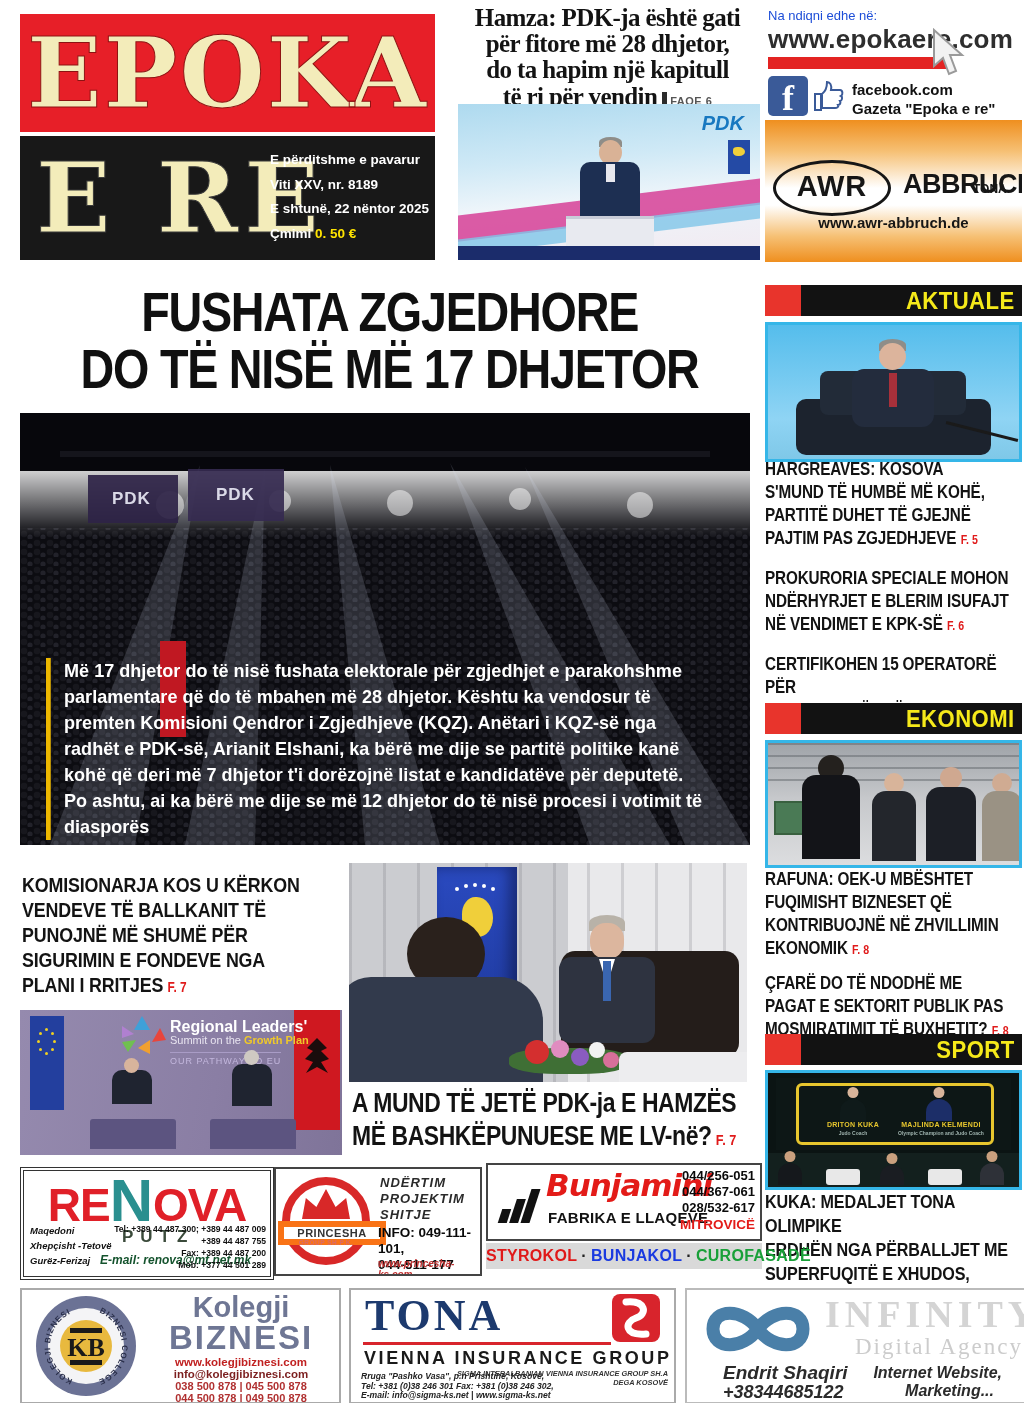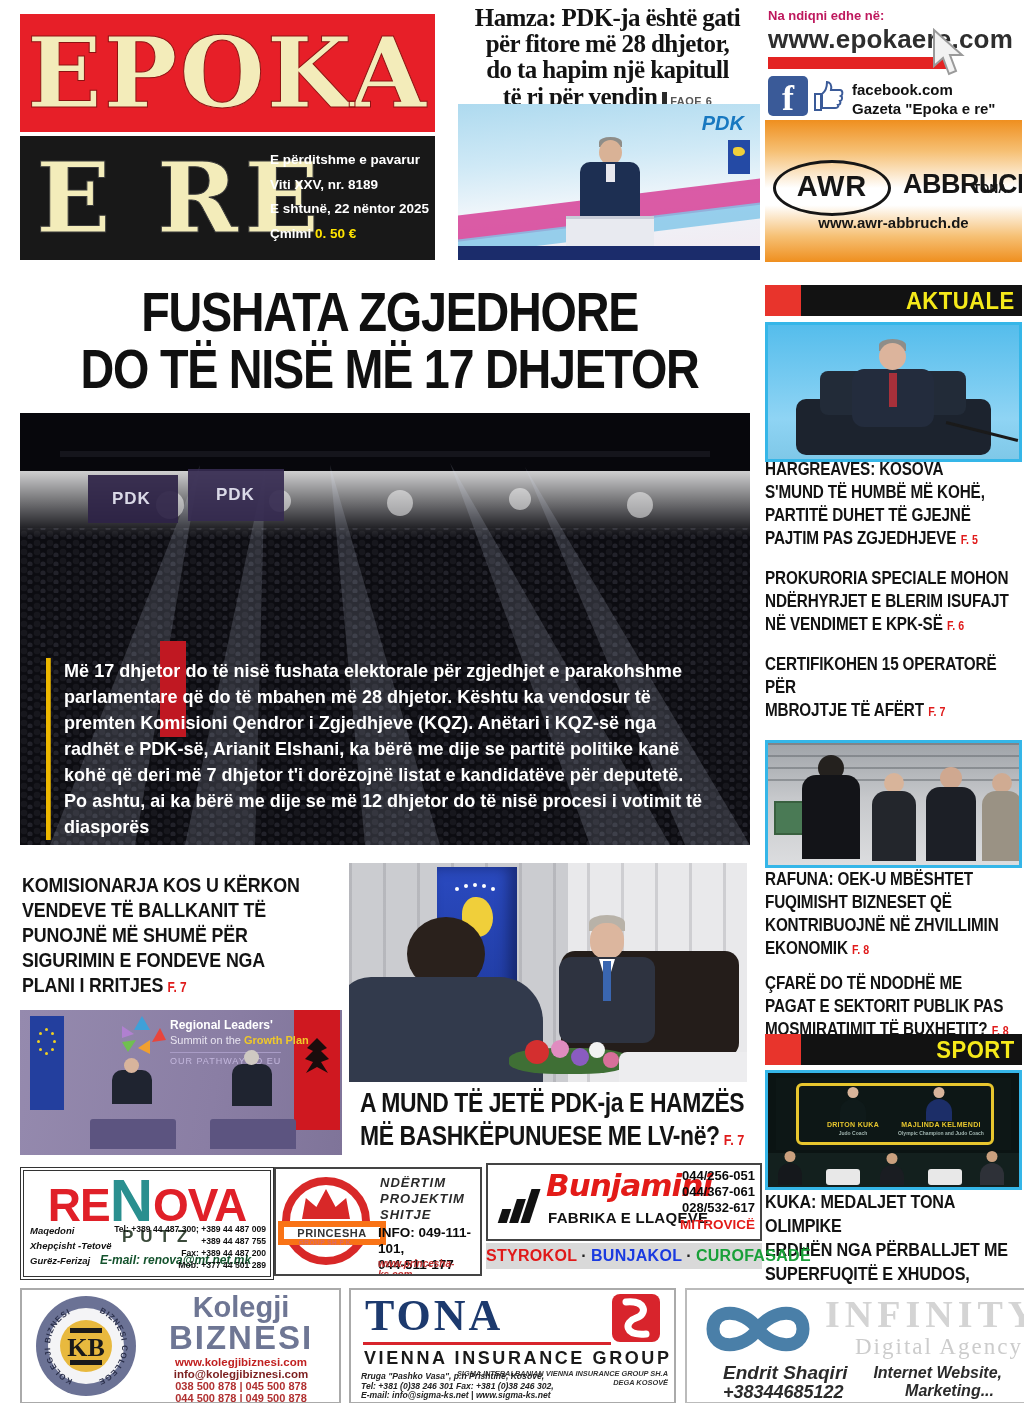--- a/index.html
+++ b/index.html
@@ -36,21 +36,21 @@
   #top-photo .flag{position:absolute;right:10px;top:36px;width:22px;height:34px;background:#244aa5;}
   #top-photo .flag i{position:absolute;left:5px;top:7px;width:12px;height:9px;background:#f0cf3a;border-radius:40% 60% 55% 45%;}
   #top-photo .head{position:absolute;left:141px;top:36px;width:23px;height:25px;background:#d9b296;border-radius:50%;}
   #top-photo .hair{position:absolute;left:141px;top:33px;width:23px;height:10px;background:#8f8d88;border-radius:50% 50% 0 0;}
   #top-photo .body{position:absolute;left:122px;top:58px;width:60px;height:56px;background:#1d2f52;border-radius:10px 10px 0 0;}
   #top-photo .shirt{position:absolute;left:148px;top:60px;width:9px;height:18px;background:#e8e8ee;}
   #top-photo .podium{position:absolute;left:108px;top:112px;width:88px;height:32px;background:#e8eaf0;border-top:3px solid #c8ccd8;}
   #top-photo .botbar{position:absolute;left:0;bottom:0;width:100%;height:14px;background:#1b2c6b;}
 
   
-  #follow-label{left:768px;top:8px;font-weight:700;font-size:13px;color:#be185d;}
+  #follow-label{left:768px;top:8px;font-weight:400;font-size:13px;color:#1d4ed8;}
   #follow-site{left:768px;top:24px;width:254px;font-weight:800;font-size:26px;color:#2e2e2e;letter-spacing:.2px;}
   #follow-redbar{left:768px;top:57px;width:182px;height:12px;background:#e32322;}
   #cursor-icon{left:922px;top:28px;}
   #fb-icon{left:768px;top:76px;width:40px;height:40px;background:#3a5a98;border-radius:5px;
     color:#fff;font-family:"Liberation Serif",serif;font-weight:bold;font-size:36px;
     text-align:center;line-height:44px;overflow:hidden;}
   #thumb-icon{left:812px;top:78px;}
   #fb-text{left:852px;top:80px;font-weight:800;font-size:15px;line-height:19px;color:#111;}
 
   
@@ -112,21 +112,21 @@
 
   
   #left-story{left:22px;top:872px;width:322px;}
   #left-story .hl{font-weight:900;font-size:21px;line-height:25px;letter-spacing:-.2px;color:#131313;
     white-space:pre-line;transform:scaleX(.85);transform-origin:0 0;width:118%;}
   #ph-summit{left:20px;top:1010px;width:322px;height:145px;overflow:hidden;
     background:linear-gradient(100deg,#958aae,#8a7ea4 60%,#7f7499);}
   #ph-summit .eu{position:absolute;left:10px;top:6px;width:34px;height:94px;background:#233f9e;}
   #ph-summit .eu i{position:absolute;width:3px;height:3px;background:#f0d020;border-radius:50%;}
   #ph-summit .al{position:absolute;right:2px;top:0;width:46px;height:120px;background:#cf1820;overflow:hidden;}
-  #ph-summit .lg1{position:absolute;left:150px;top:8px;font-weight:700;font-size:12px;color:#fff;}
+  #ph-summit .lg1{position:absolute;left:150px;top:8px;font-weight:700;font-size:16px;color:#fff;}
   #ph-summit .lg2{position:absolute;left:150px;top:24px;font-size:11px;color:#e8e4f0;}
   #ph-summit .lg2 b{color:#f0c929;}
   #ph-summit .lg3{position:absolute;left:150px;top:42px;font-size:9px;letter-spacing:1px;color:#c3b7dd;border-top:1px solid #a99cc6;padding-top:3px;}
   #ph-summit .pod{position:absolute;width:86px;height:30px;background:#5c5480;border-radius:3px 3px 0 0;bottom:6px;}
   #ph-summit .per{position:absolute;width:40px;height:34px;background:#1f2430;border-radius:10px 10px 0 0;}
   #ph-summit .ph{position:absolute;width:15px;height:15px;border-radius:50%;background:#d8b49c;}
 
   
   #ph-meet{left:349px;top:863px;width:398px;height:219px;overflow:hidden;
     background:linear-gradient(90deg,#cbccd0 0 55%,#e9e9eb 55% 100%);}
@@ -138,21 +138,21 @@
   #ph-meet .hair1{position:absolute;left:58px;top:54px;width:78px;height:74px;background:#2a211c;border-radius:50%;}
   #ph-meet .sh1{position:absolute;left:-12px;top:114px;width:206px;height:106px;background:#323a4c;border-radius:34px 44px 0 0;}
   #ph-meet .sofa{position:absolute;right:8px;top:88px;width:178px;height:106px;background:#241d1a;border-radius:14px;}
   #ph-meet .hair2{position:absolute;right:122px;top:52px;width:36px;height:16px;background:#b8b2a8;border-radius:50% 50% 0 0;}
   #ph-meet .face2{position:absolute;right:123px;top:60px;width:34px;height:36px;background:#dcb69e;border-radius:45%;}
   #ph-meet .body2{position:absolute;right:92px;top:94px;width:96px;height:86px;background:#2e3340;border-radius:12px;}
   #ph-meet .shirt2{position:absolute;right:132px;top:96px;width:16px;height:26px;background:#fff;clip-path:polygon(0 0,100% 0,50% 100%);}
   #ph-meet .tie2{position:absolute;right:136px;top:98px;width:8px;height:40px;background:#3a66b0;}
   #ph-meet .fl{position:absolute;border-radius:50%;}
   #ph-meet .table{position:absolute;right:0;bottom:0;width:128px;height:30px;background:#ededef;border-radius:8px 0 0 0;}
-  #center-story{left:360px;top:1087px;width:396px;}
+  #center-story{left:352px;top:1087px;width:396px;}
   #center-story .hl{font-weight:900;font-size:27px;line-height:33px;letter-spacing:-.5px;color:#131313;
     white-space:pre-line;transform:scaleX(.85);transform-origin:0 0;width:118%;}
 
   
   .adbox{position:absolute;background:#fff;overflow:hidden;}
   #ad-renova{left:20px;top:1167px;width:246px;height:105px;border:4px double #333;}
   #renova-name{position:absolute;left:0;top:0;width:100%;text-align:center;font-weight:900;line-height:60px;}
   #renova-name .r{color:#e02028;font-size:46px;letter-spacing:-1px;}
   #renova-name .n{color:#2a8f8f;font-size:60px;}
   #renova-putz{position:absolute;left:98px;top:56px;font-weight:800;font-size:17px;letter-spacing:7px;color:#3a4a3a;}
@@ -333,20 +333,24 @@
 S'MUND TË HUMBË MË KOHË,
 PARTITË DUHET TË GJEJNË
 PAJTIM PAS ZGJEDHJEVE</span><span class="ref">F. 5</span></div>
     <div class="sb-story"><span>PROKURORIA SPECIALE MOHON
 NDËRHYRJET E BLERIM ISUFAJT
 NË VENDIMET E KPK-SË</span><span class="ref">F. 6</span></div>
     <div class="sb-story"><span>CERTIFIKOHEN 15 OPERATORË PËR
 MBROJTJE TË AFËRT</span><span class="ref">F. 7</span></div>
   </div>
 
+  <div class="abs sec-bar" style="top:703px;">
+    <div class="sq"></div>
+    <div class="lbl">EKONOMI</div>
+  </div>
   <div class="abs sb-photo" id="ph-eko">
     <div class="roof"></div>
     <div class="crate"></div>
     <div class="fig" style="left:34px;top:12px;width:58px;height:104px;">
         <div class="h" style="width:26px;height:26px;background:#24211e;"></div>
         <div class="b" style="width:58px;height:84px;background:#131418;"></div>
       </div>
     <div class="fig" style="left:104px;top:30px;width:44px;height:88px;">
         <div class="h" style="width:20px;height:20px;background:#d8b49a;"></div>
         <div class="b" style="width:44px;height:70px;background:#23262c;"></div>

